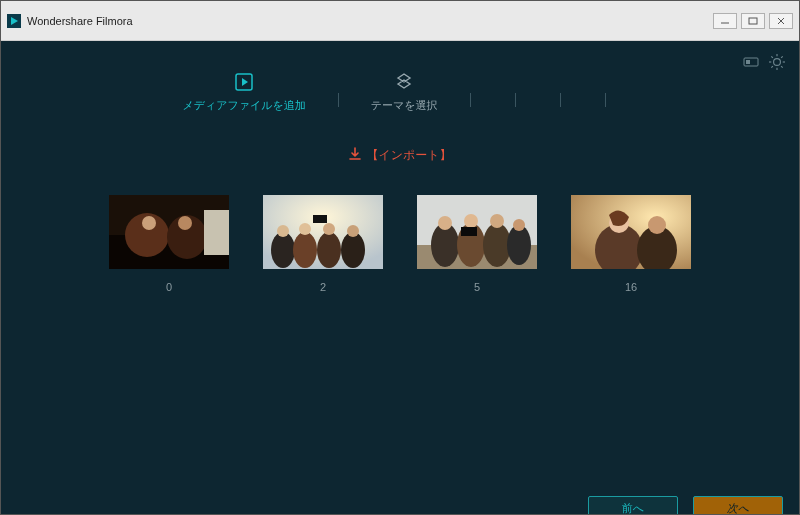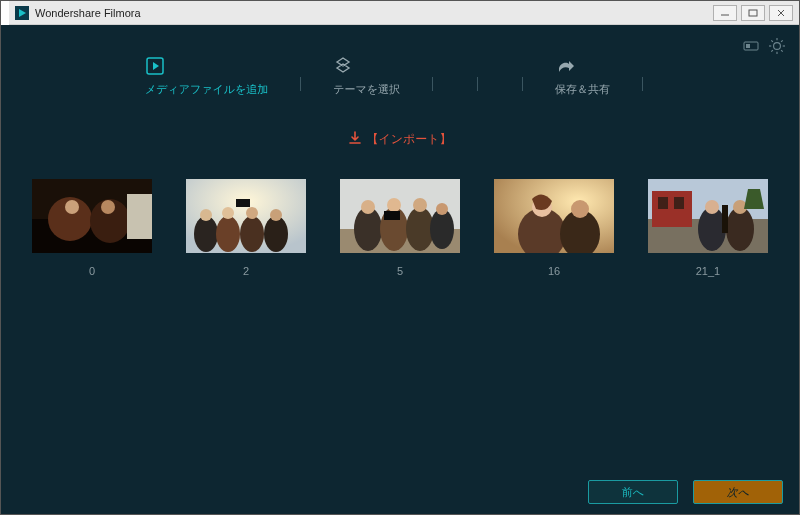--- a/index.html
+++ b/index.html
@@ -1,32 +1,32 @@
 <!DOCTYPE html>
 <html><head>
 <meta charset="utf-8">
 <style>
   * { box-sizing: border-box; margin: 0; padding: 0; }
   html, body { width: 800px; height: 515px; font-family: "Segoe UI", Arial, sans-serif; overflow: hidden; }
   body { border: 1px solid #555; background: #fff; }
 
   
-  .titlebar { height: 24px; background: #e9e9e9; display: flex; align-items: center; padding: 0 6px; border-bottom: 1px solid #cfcfcf; margin-left: 8px; }
+  .titlebar { height: 40px; background: #e9e9e9; display: flex; align-items: center; padding: 0 6px; border-bottom: 1px solid #cfcfcf; }
   .titlebar .icon { width: 14px; height: 14px; background: #0a3a4a; margin-right: 6px; display: flex; align-items: center; justify-content: center; }
   .titlebar .icon svg { width: 10px; height: 10px; }
   .titlebar .title { font-size: 11px; color: #222; flex: 1; }
   .winbtns { display: flex; gap: 4px; }
   .winbtn { width: 24px; height: 16px; border: 1px solid #b0b0b0; background: #f3f3f3; display: flex; align-items: center; justify-content: center; font-size: 9px; color: #555; cursor: pointer; }
 
   
   .app { background: #0d2631; width: 100%; height: calc(515px - 24px - 2px); position: relative; display: flex; flex-direction: column; }
 
   
   .steps { display: flex; align-items: flex-end; justify-content: center; padding-top: 18px; height: 72px; }
-  .step { display: flex; flex-direction: column; align-items: flex-start; gap: 6px; padding: 0 10px; cursor: pointer; }
+  .step { display: flex; flex-direction: column; align-items: center; gap: 6px; padding: 0 10px; cursor: pointer; }
   .step .step-icon { width: 20px; height: 20px; display: flex; align-items: center; justify-content: center; color: #97a8af; }
   .step.active .step-icon { color: #19c0c8; }
   .step .step-label { font-size: 11px; color: #97a8af; }
   .step.active .step-label { color: #19c0c8; }
   .sep { width: 1px; height: 14px; background: #3a5560; margin: 0 22px 6px 22px; align-self: flex-end; }
 
   
   .hdr-right { position: absolute; top: 14px; right: 14px; display: flex; gap: 10px; }
   .hdr-btn { width: 16px; height: 14px; color: #6d858e; cursor: pointer; display: flex; align-items: center; justify-content: center; }
 
@@ -119,28 +119,20 @@
       <span class="step-icon">
         <svg viewBox="0 0 20 20">
             <path d="M4 6 L10 2 L16 6 L10 10 Z M4 12 L10 8 L16 12 L10 16 Z" fill="none" stroke="currentColor" stroke-width="1.4"></path>
           </svg>
       </span>
       <span class="step-label">テーマを選択</span>
     </div>
     <div class="sep"></div>
     <div class="sep"></div>
     <div class="sep"></div>
-    <div class="step">
-      <span class="step-icon">
-        <svg viewBox="0 0 20 20">
-            <path d="M4 12 C6 6 12 6 14 8 L14 5 L19 10 L14 15 L14 12 C10 10 6 12 4 16 Z" fill="currentColor"></path>
-          </svg>
-      </span>
-      <span class="step-label">保存＆共有</span>
-    </div>
     <div class="sep"></div>
   </div>
 
   <div class="import-row">
     <span class="import-link">
       <span>
         <svg viewBox="0 0 14 14">
             <path d="M7 1 V8 M4 6 L7 9 L10 6" fill="none" stroke="#e5533c" stroke-width="1.6" stroke-linecap="round" stroke-linejoin="round"></path>
             <line x1="2" y1="12" x2="12" y2="12" stroke="#e5533c" stroke-width="1.6" stroke-linecap="round"></line>
           </svg>
@@ -222,38 +214,20 @@
           <ellipse cx="48" cy="55" rx="24" ry="26" fill="#5a3a28"></ellipse>
           <ellipse cx="86" cy="55" rx="20" ry="24" fill="#3a2818"></ellipse>
           <circle cx="48" cy="28" r="10" fill="#e8c0a0"></circle>
           <circle cx="86" cy="30" r="9" fill="#c89870"></circle>
           <path d="M38 20 Q48 10 58 22 Q54 34 42 30 Z" fill="#6a3a20"></path>
         </svg>
       </div>
       <span class="thumb-label">16</span>
     </div>
 
-    <div class="thumb">
-      <div class="thumb-img">
-        <svg viewBox="0 0 120 74" preserveAspectRatio="none">
-          <rect width="120" height="40" fill="#b8c8d8"></rect>
-          <rect x="0" y="40" width="120" height="34" fill="#787060"></rect>
-          <rect x="4" y="12" width="40" height="36" fill="#9a3028"></rect>
-          <rect x="10" y="18" width="10" height="12" fill="#402018"></rect>
-          <rect x="26" y="18" width="10" height="12" fill="#402018"></rect>
-          <ellipse cx="64" cy="50" rx="14" ry="22" fill="#2a2a30"></ellipse>
-          <ellipse cx="92" cy="50" rx="14" ry="22" fill="#3a2a20"></ellipse>
-          <circle cx="64" cy="28" r="7" fill="#d8b090"></circle>
-          <circle cx="92" cy="28" r="7" fill="#c8a078"></circle>
-          <rect x="74" y="26" width="6" height="28" fill="#1a1208"></rect>
-          <polygon points="100,10 112,10 116,30 96,30" fill="#3a5a2a"></polygon>
-        </svg>
-      </div>
-      <span class="thumb-label">21_1</span>
-    </div>
 
   </div>
 
   <div class="footer">
     <div class="footer-btn btn-prev">前へ</div>
     <div class="footer-btn btn-next">次へ</div>
   </div>
 
 </div>
 

